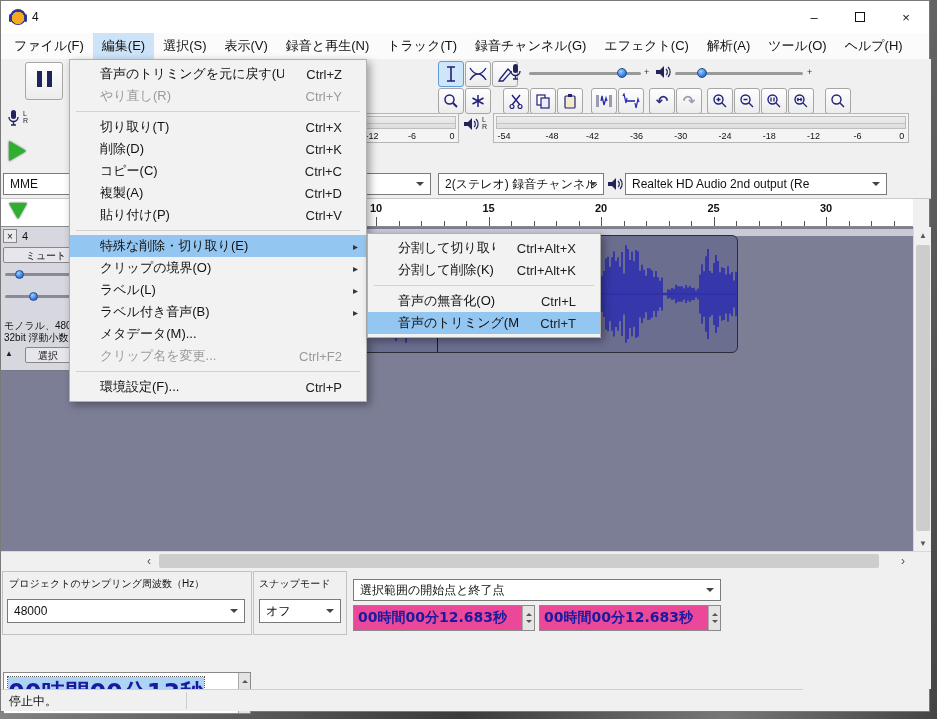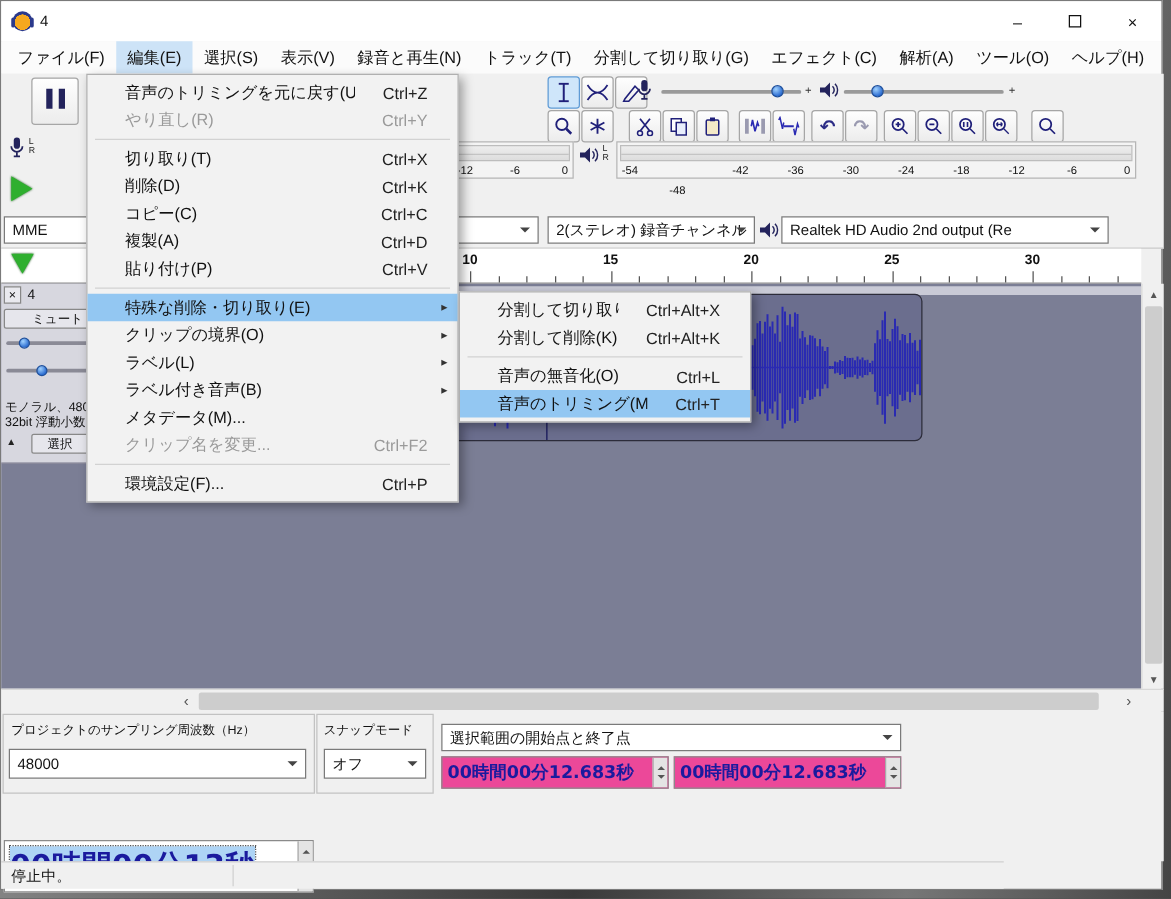--- a/index.html
+++ b/index.html
@@ -134,21 +134,21 @@
       </div>
     </div>
 
     <div class="menubar" id="menubar">
         <div class="mb-item">ファイル(F)</div>
         <div class="mb-item active">編集(E)</div>
         <div class="mb-item">選択(S)</div>
         <div class="mb-item">表示(V)</div>
         <div class="mb-item">録音と再生(N)</div>
         <div class="mb-item">トラック(T)</div>
-        <div class="mb-item">分割して切り取り(G)</div>
+        <div class="mb-item">録音チャンネル(G)</div>
         <div class="mb-item">エフェクト(C)</div>
         <div class="mb-item">解析(A)</div>
         <div class="mb-item">ツール(O)</div>
         <div class="mb-item">ヘルプ(H)</div>
       </div>
 
     <div class="toolbar-area">
 
       <div class="tbtn btn-pause">
         <span class="pause-bars"><span></span><span></span></span>
@@ -302,21 +302,21 @@
 
       <svg class="icon" width="16" height="14" viewBox="0 0 16 14" style="position:absolute;left:462px;top:58px">
         <polygon points="1,5 5,5 9,1 9,13 5,9 1,9" fill="#23235c"></polygon>
         <path d="M11 4 a4 4 0 0 1 0 6 M13 2 a7 7 0 0 1 0 10" stroke="#23235c" fill="none" stroke-width="1.2"></path>
       </svg>
       <div class="lr-mini" style="left:481px;top:57px">L<br>R</div>
       <div class="meter-box" style="left:492px;top:54px;width:416px">
         <div class="mbars"></div>
         <div class="mscale" id="play-scale">
             <span style="left: 10px;">-54</span>
-            <span style="left: 48px; margin-top: 16px;">-48</span>
+            <span style="left: 58px;">-48</span>
             <span style="left: 98.4px;">-42</span>
             <span style="left: 142.6px;">-36</span>
             <span style="left: 186.8px;">-30</span>
             <span style="left: 231px;">-24</span>
             <span style="left: 275.2px;">-18</span>
             <span style="left: 319.4px;">-12</span>
             <span style="left: 363.6px;">-6</span>
             <span style="left: 407.8px;">0</span>
           </div>
       </div>

